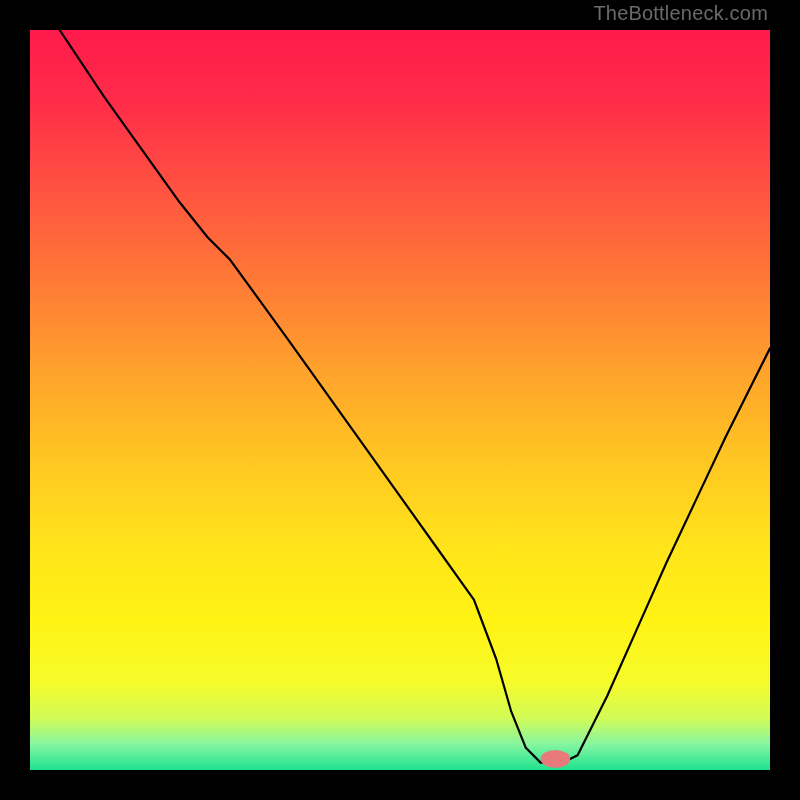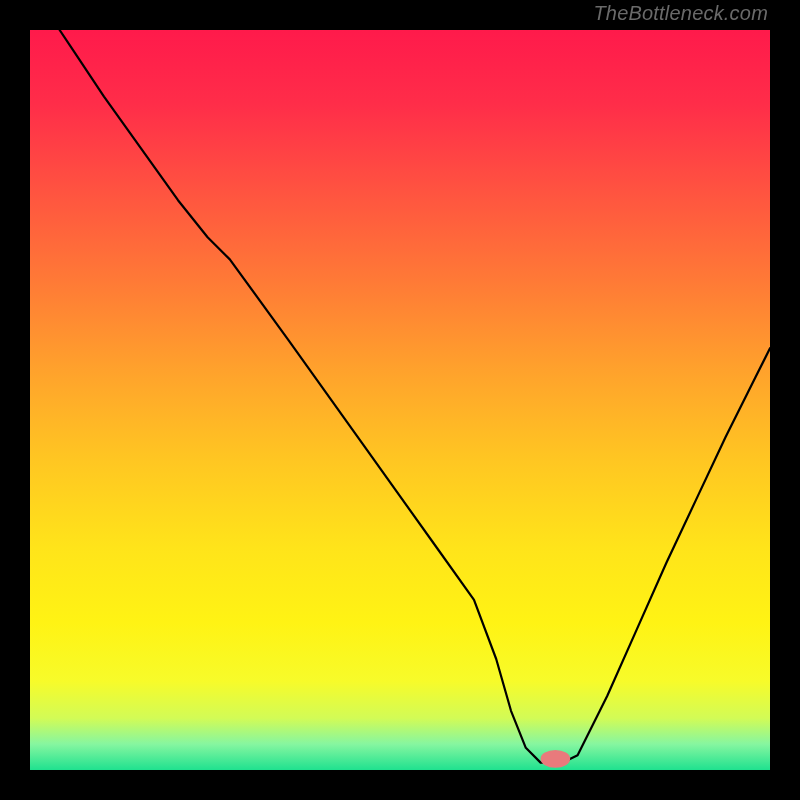--- a/index.html
+++ b/index.html
@@ -9,21 +9,20 @@
     height: 800px;
     background: #000;
     font-family: Arial, Helvetica, sans-serif;
     overflow: hidden;
   }
   .frame {
     position: relative;
     width: 776px;
     height: 800px;
     background: #000;
-    font-style: italic;
   }
   .watermark {
     position: absolute;
     top: 2px;
     right: 8px;
     color: #6a6a6a;
     font-size: 20px;
     font-weight: 500;
     letter-spacing: 0.2px;
     z-index: 20;

